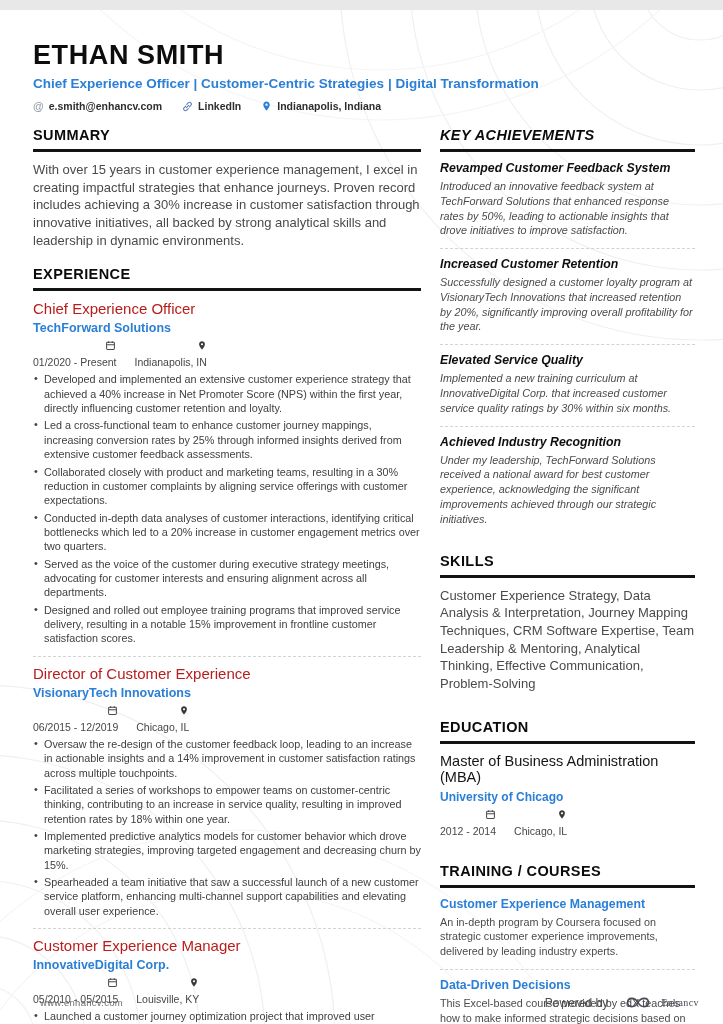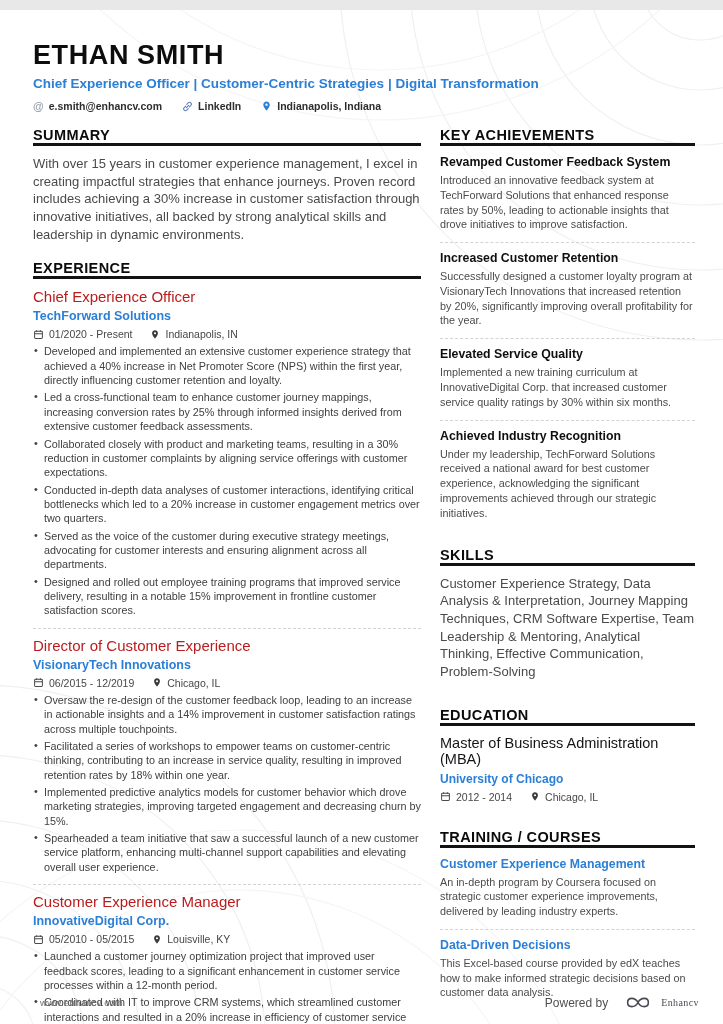--- a/index.html
+++ b/index.html
@@ -20,34 +20,34 @@
   .at-glyph { font-size: 11px; font-weight: bold; color: #97a1ab; }
 
   
   .columns { display: flex; gap: 19px; margin-top: 15px; }
   .col-left { flex: 0 0 388px; min-width: 0; }
   .col-right { flex: 1; min-width: 0; }
 
   .section { margin-top: 17px; }
   .columns .section:first-child { margin-top: 0; }
   .col-right .section { margin-top: 26px; }
-  .col-right .section:first-child { margin-top: 0; }
+  .col-right .section:first-child { margin-top: 0; font-style: italic; }
   .section.push { margin-top: 40px; }
 
   h2.sec {
     font-size: 14.5px; font-weight: bold; color: #0b0b0b; letter-spacing: 0.4px;
-    border-bottom: 3px solid #131313; margin-bottom: 9px;
+    padding-bottom: 6px; border-bottom: 3px solid #131313; margin-bottom: 9px;
   }
   .body-text { font-size: 13px; color: #4a4a4a; line-height: 1.36; }
 
   
   .job-title { font-size: 15px; font-weight: normal; color: #b91c1c; margin-top: 5px; }
   .company { font-size: 12.5px; font-weight: bold; color: var(--accent); margin-top: 4px; }
   .meta { display: flex; align-items: center; gap: 18px; margin-top: 5px; font-size: 10.5px; color: #474747; }
-  .meta-item { display: flex; align-items: center; gap: 5px; }
+  .meta-item { display: flex; align-items: flex-end; gap: 5px; flex-direction: column; }
   .ico { display: inline-flex; align-items: center; }
   .ico svg { display: block; }
   .bullets { list-style: none; margin-top: 4px; }
   .bullets li {
     position: relative; padding-left: 11px; font-size: 10.8px; color: #404040;
     line-height: 1.33; margin-top: 3px;
   }
   .bullets li::before { content: "\2022"; position: absolute; left: 1px; top: -1px; color: #404040; }
   .divider { border: none; border-top: 1px dashed #d3d3d3; margin: 10px 0 8px; }
 

